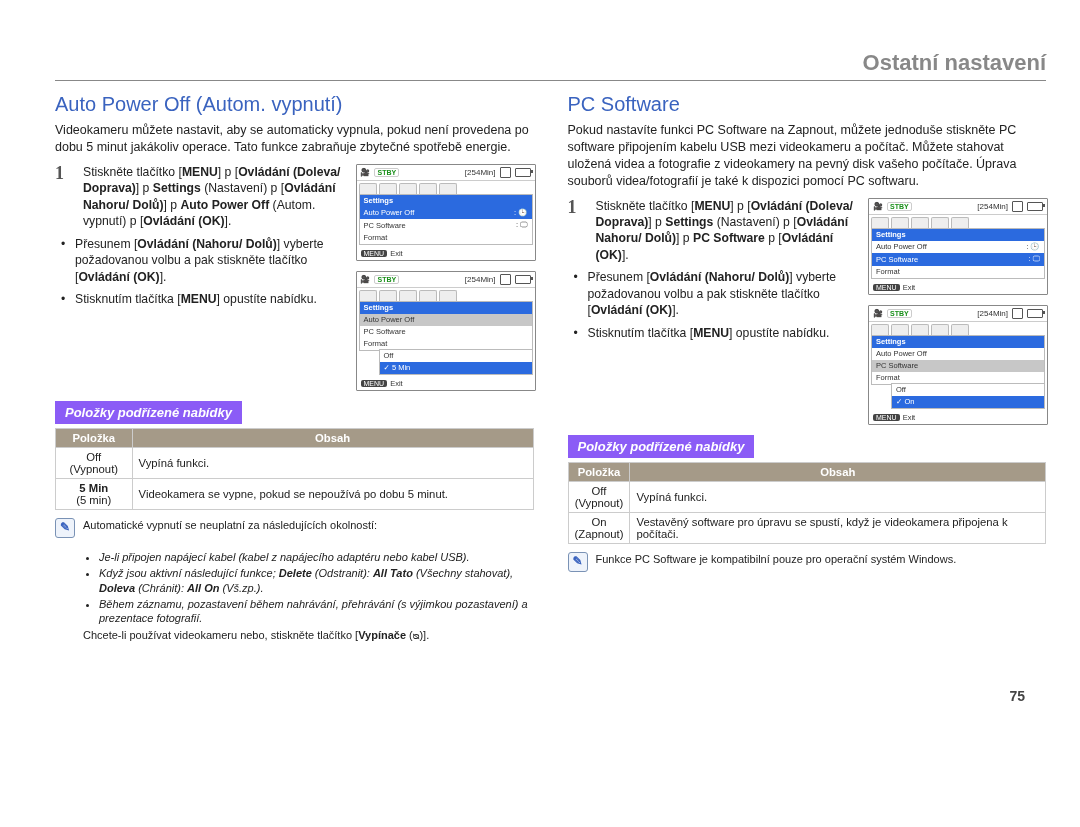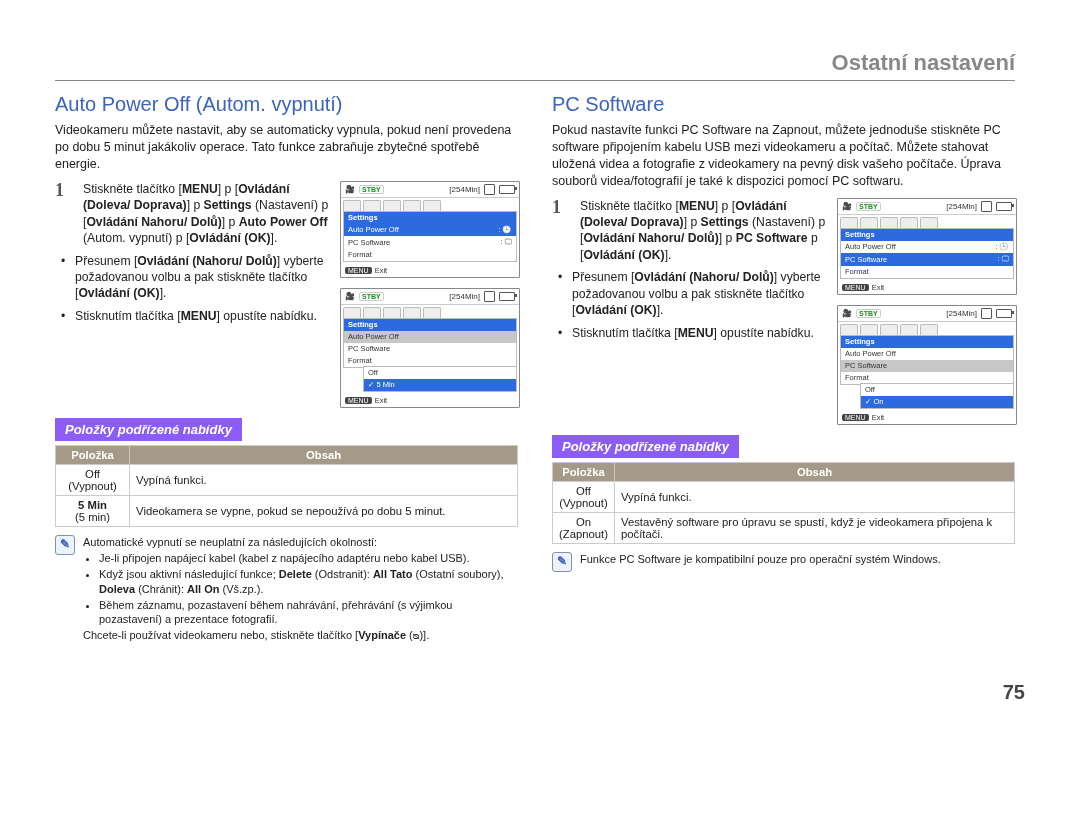--- a/index.html
+++ b/index.html
@@ -6,21 +6,21 @@
     font-family: Arial, Helvetica, sans-serif;
     font-size: 12px;
     color: #222;
     margin: 0;
     background: #fff;
   }
   .page {
     width: 1080px;
     height: 732px;
     box-sizing: border-box;
-    padding: 50px 65px 30px 55px;
+    padding: 50px 34px 30px 55px;
     position: relative;
   }
   .header-title {
     text-align: right;
     font-size: 22px;
     color: #888;
     font-weight: bold;
     border-bottom: 1px solid #888;
     padding-bottom: 4px;
     margin-bottom: 12px;
@@ -78,23 +78,23 @@
   }
   table.opts th { background:#a59a88; color:#fff; font-weight:bold; padding:3px 6px; text-align:center; border:1px solid #ccc;}
   table.opts td { border:1px solid #ccc; padding:3px 6px; vertical-align:middle;}
   table.opts td.c { text-align:center; }
   .note-row { display:flex; gap:8px; margin-top:8px; font-size:11px; line-height:1.3;}
   .note-icon {
     width:18px; height:18px; flex:none; border:1px solid #7a92b5; border-radius:3px;
     color:#3a63bf; font-weight:bold; text-align:center; line-height:16px; font-size:12px;
     background:#eef3fb;
   }
-  .note-body ul { margin:2px 0 0 0; padding-left:16px; }
+  .note-body ul { margin:18px 0 0 0; padding-left:16px;font-style:italic; }
   .note-body li { margin-bottom:2px; }
-  .page-num { position:absolute; right:55px; bottom:28px; font-size:20px; font-weight:bold; color:#444;}
+  .page-num { position:absolute; right:55px; bottom:28px; font-size:14px; font-weight:bold; color:#444;}
   b { font-weight:bold; }
 </style>
 </head>
 <body>
 
 <div class="page">
   <div class="header-title">Ostatní nastavení</div>
 
   <div class="columns">
 
@@ -221,21 +221,21 @@
       </tbody>
         </table>
 
       <div class="note-row">
         <div class="note-icon">✎</div>
         <div class="note-body">
           <div>Automatické vypnutí se neuplatní za následujících okolností:</div>
           <ul>
             <li>Je-li připojen napájecí kabel (kabel z napájecího adaptéru nebo kabel USB).</li>
             <li>
-              <span>Když jsou aktivní následující funkce; </span><b>Delete</b><span> (Odstranit): </span><b>All Tato</b><span> (Ostatní soubory), </span><b>Doleva</b><span> (Chránit): </span><b>All On</b><span> (Vš.zp.).</span>
+              <span>Když jsou aktivní následující funkce; </span><b>Delete</b><span> (Odstranit): </span><b>All Tato</b><span> (Všechny stahovat), </span><b>Doleva</b><span> (Chránit): </span><b>All On</b><span> (Vš.zp.).</span>
             </li>
             <li>Během záznamu, pozastavení během nahrávání, přehrávání (s výjimkou pozastavení) a prezentace fotografií.</li>
           </ul>
           <div><span>Chcete-li používat videokameru nebo, stiskněte tlačítko [</span><b>Vypínače</b><span> (ᴓ)].</span></div>
         </div>
       </div>
     </div>
 
     <div class="col">
       <h2 class="section">PC Software</h2>

